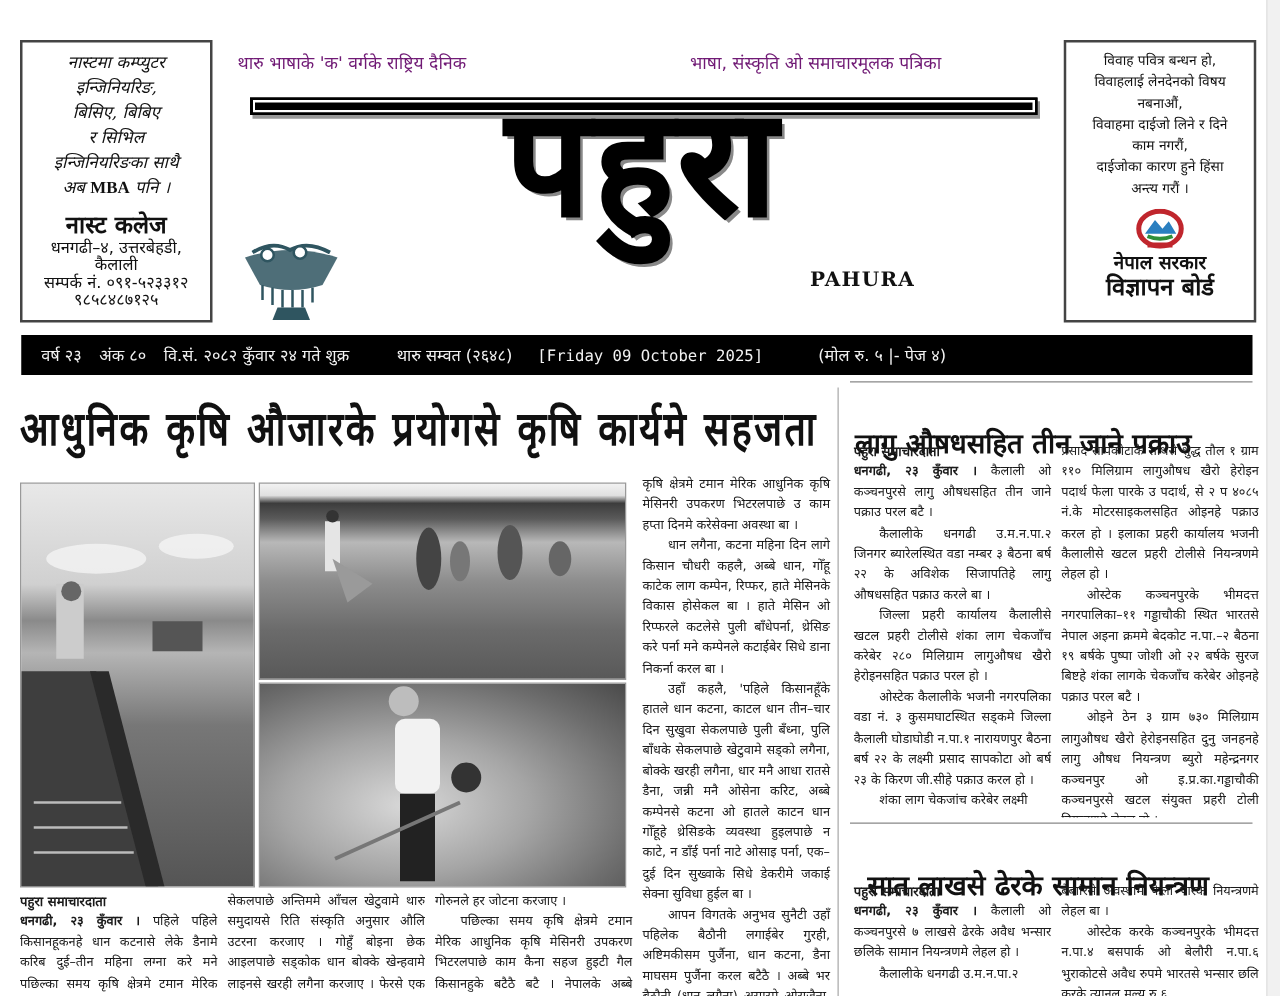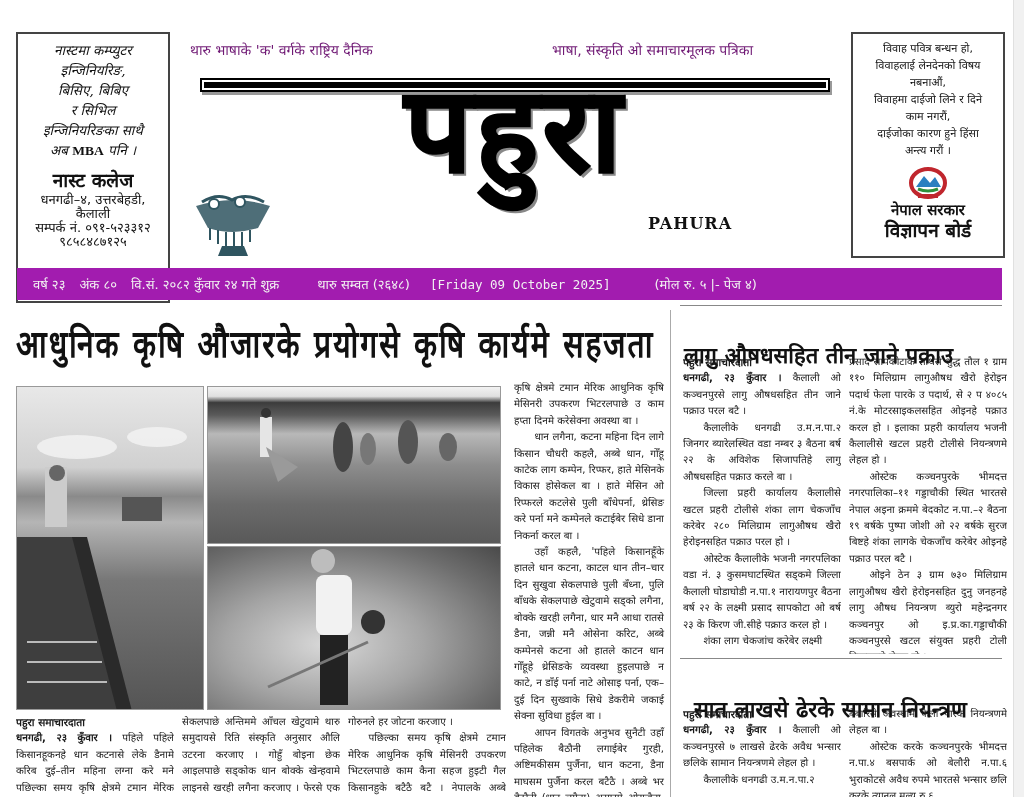--- a/index.html
+++ b/index.html
@@ -3,21 +3,21 @@
 <meta charset="utf-8">
 <style>
   * { box-sizing: border-box; margin: 0; padding: 0; }
   html, body { width: 1024px; height: 797px; overflow: hidden; background: #ffffff; }
   body { font-family: "DejaVu Sans", sans-serif; color: #111; position: relative; }
 
   .abs { position: absolute; }
 
   
   .ad-left {
-    left: 16px; top: 32px; width: 154px; height: 271px;
+    left: 16px; top: 32px; width: 154px; height: 226px;
     border: 2px solid #444; padding: 6px 4px; text-align: center;
   }
   .ad-left .lines { font-family: "DejaVu Serif", serif; font-style: italic; font-size: 13.5px; line-height: 20px; color: #111; }
   .ad-left .mba { font-weight: bold; font-style: normal; font-family: "Liberation Serif", serif; }
   .ad-left .college { font-weight: bold; font-size: 19px; margin-top: 6px; }
   .ad-left .small { font-size: 13px; line-height: 14px; }
 
   
   .ad-right {
     left: 851px; top: 32px; width: 154px; height: 226px;
@@ -42,21 +42,21 @@
     text-shadow: 3px 3px 0 #888, -1px -1px 0 #fff;
     -webkit-text-stroke: 2px #000;
   }
   .masthead-bar { left: 200px; top: 78px; width: 630px; height: 14px; background: #000; border: 2px solid #000; box-shadow: inset 0 0 0 2px #fff, 2px 3px 0 #999; }
   .pahura-en { left: 648px; top: 214px; font-family: "DejaVu Serif", serif; font-weight: bold; font-size: 16px; letter-spacing: 1px; }
   .national { left: 636px; top: 240px; font-family: Liberation Mono, monospace; font-style: italic; font-size: 12px; letter-spacing: 1px; margin-top: 28px; }
   .vase { left: 188px; top: 192px; width: 90px; height: 68px; }
 
   
   .info-bar {
-    left: 17px; top: 268px; width: 985px; height: 32px; background: #a21caf; color: #f2f2f2;
+    left: 17px; top: 268px; width: 985px; height: 32px; background: #000000; color: #f2f2f2;
     display: flex; align-items: center; font-size: 13px;
   }
   .info-bar span { white-space: nowrap; }
 
   
   .hl-main {
     left: 16px; top: 312px; width: 650px; font-family: "DejaVu Sans", sans-serif; font-weight: bold;
     font-size: 30px; line-height: 52px; letter-spacing: 2px; transform: scaleY(1.25); transform-origin: top left;
   }
   .hl-side {

